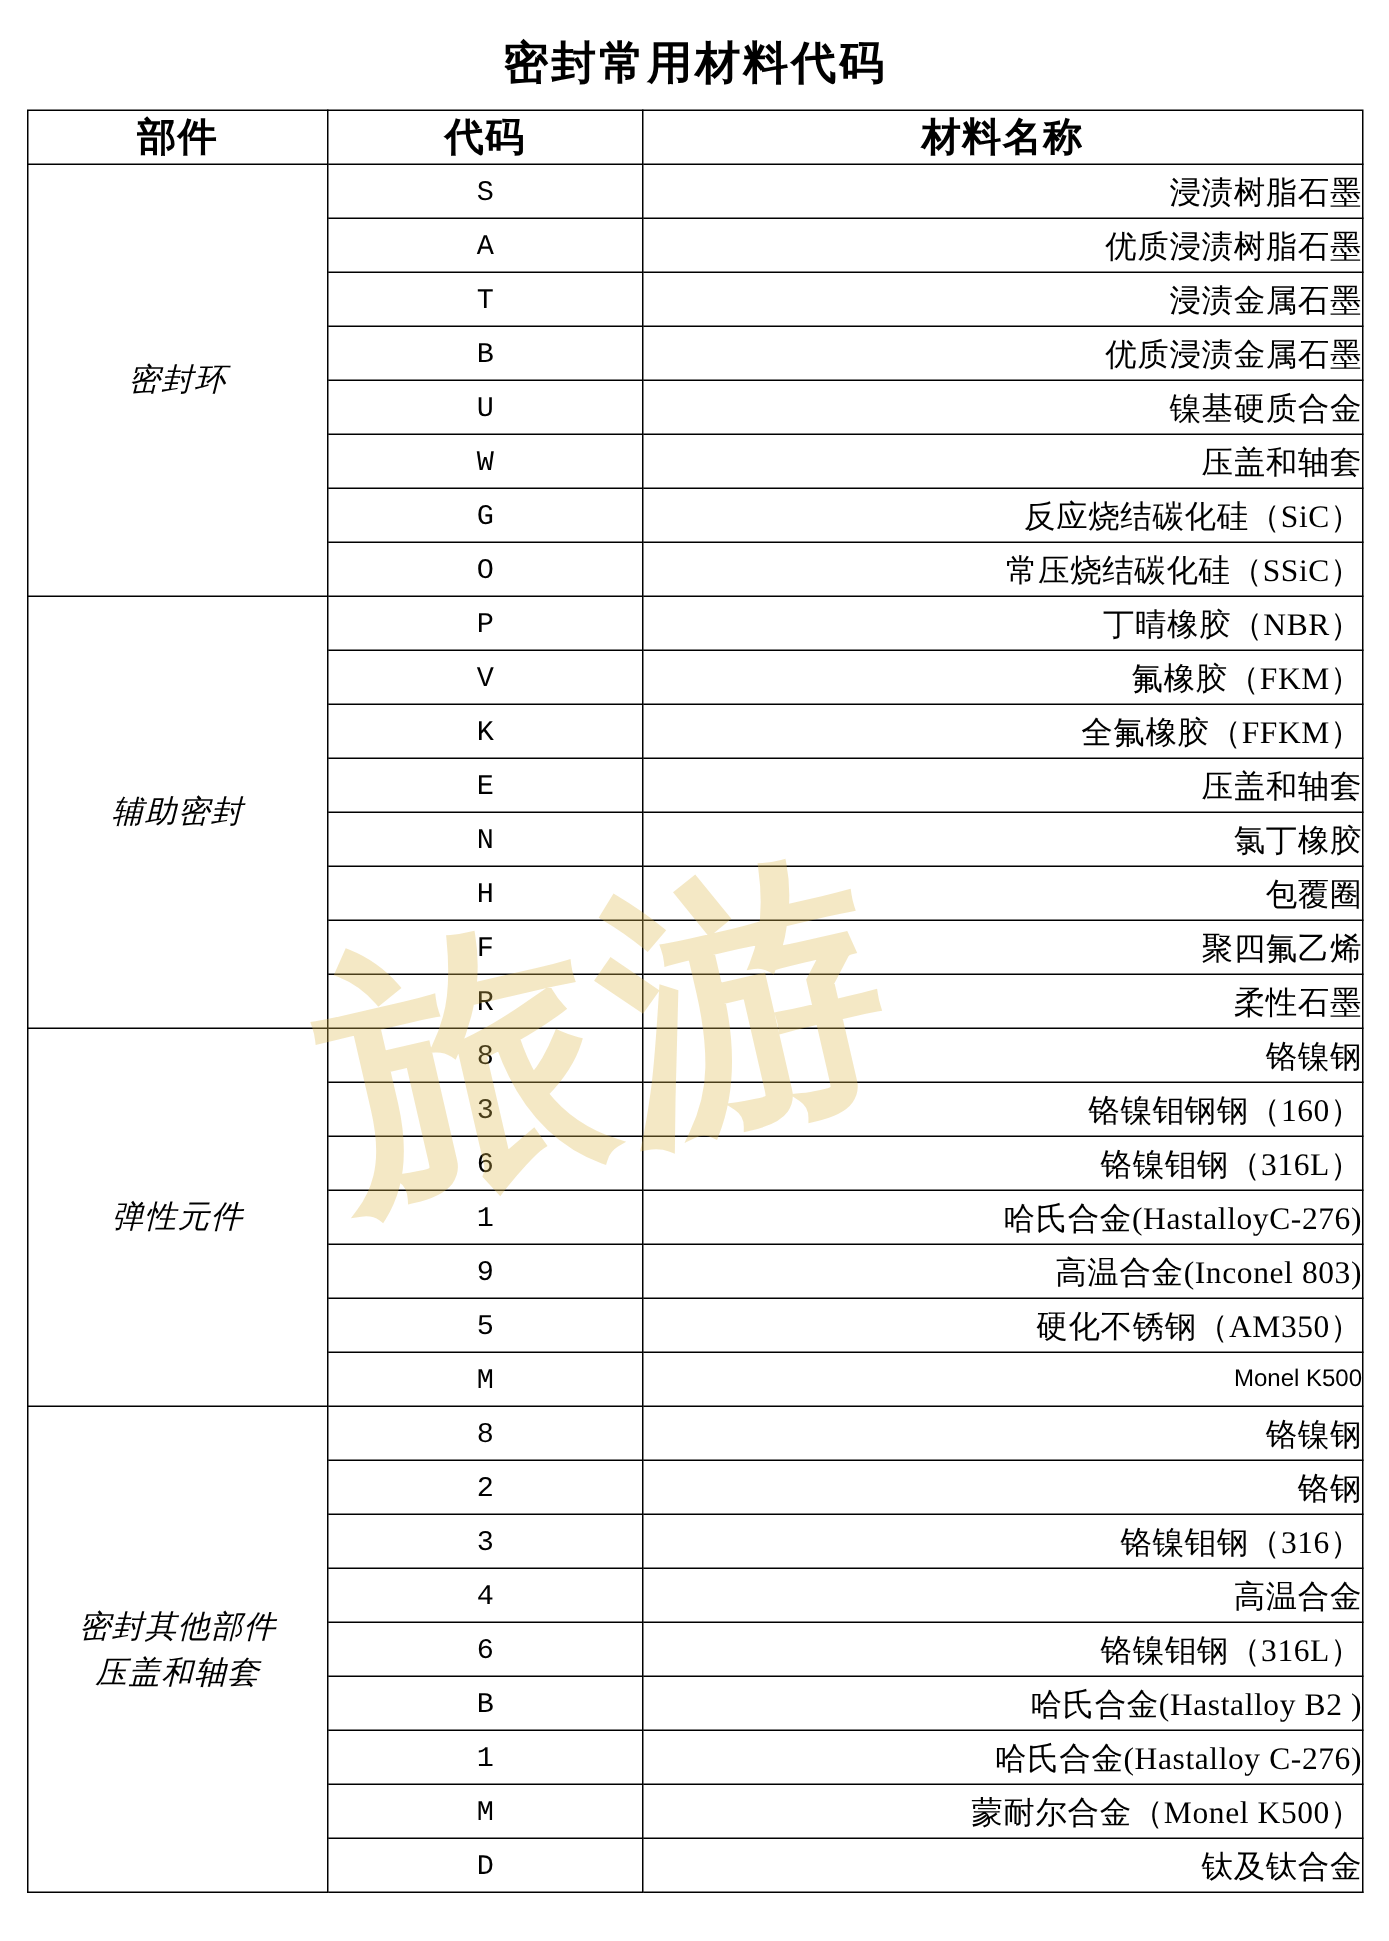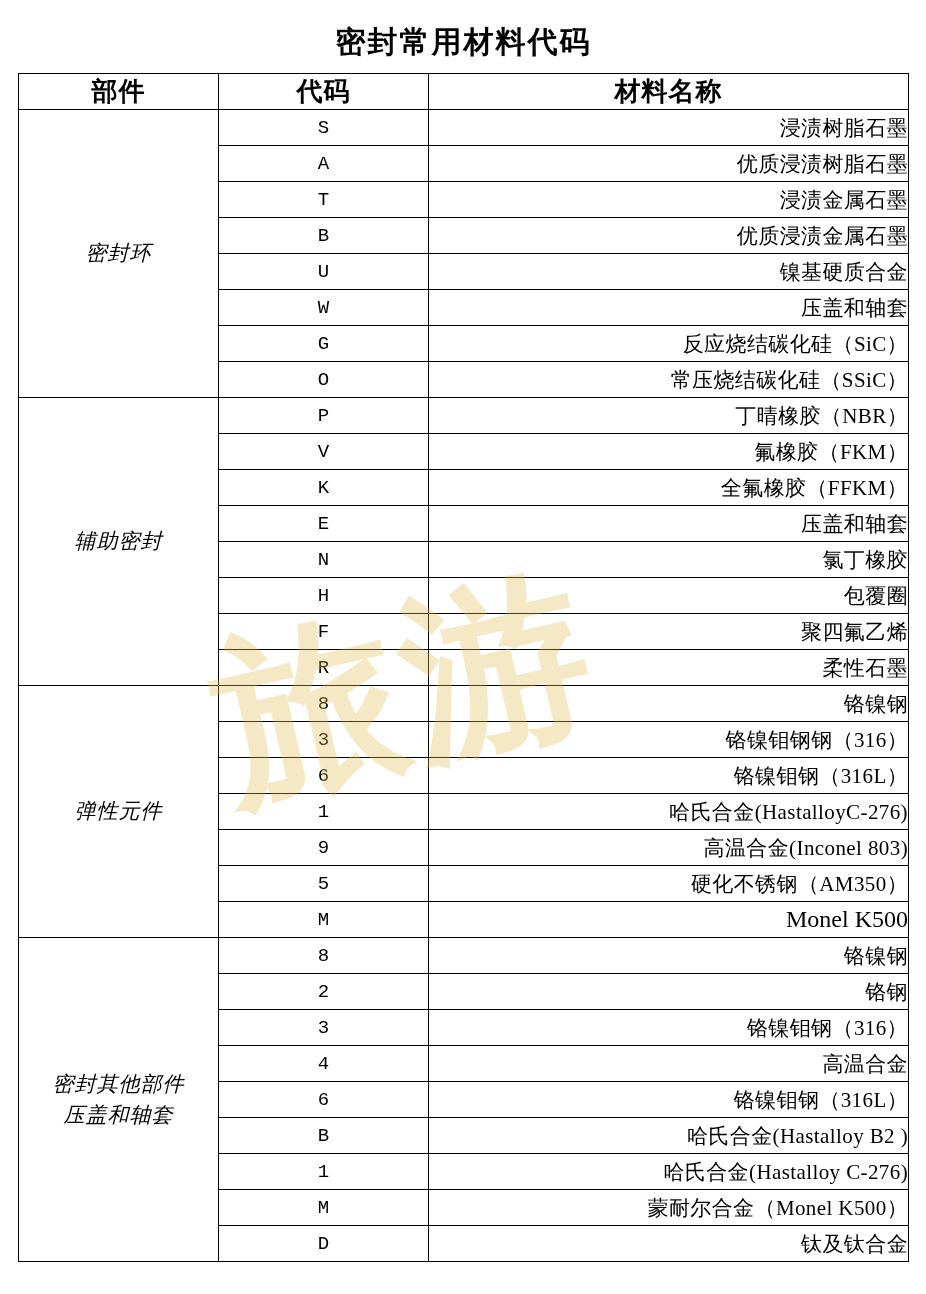--- a/index.html
+++ b/index.html
@@ -87,22 +87,22 @@
     font-family: "Liberation Mono", "DejaVu Sans Mono", monospace;
     height: 35px;
   }
   .mat {
     text-align: right;
     font-size: 21px;
     padding-left: 10px;
     letter-spacing: 0.4px;
   }
   .mat.mono {
-    font-family: Liberation Serif, serif;
-    font-size: 24px;
+    font-family: Liberation Sans, sans-serif;
+    font-size: 16px;
     letter-spacing: 0px;
   }
   col.c-part { width: 200px; }
   col.c-code { width: 210px; }
   col.c-name { width: 480px; }
 </style>
 </head>
 <body>
 
 <div class="page">
@@ -192,21 +192,21 @@
           <td class="code">R</td>
           <td class="mat">柔性石墨</td>
         </tr>
         <tr>
           <td class="grp" rowspan="7"><span>弹性元件</span></td>
           <td class="code">8</td>
           <td class="mat">铬镍钢</td>
         </tr>
         <tr>
           <td class="code">3</td>
-          <td class="mat">铬镍钼钢钢（316）</td>
+          <td class="mat">铬镍钼钢钢（160）</td>
         </tr>
         <tr>
           <td class="code">6</td>
           <td class="mat">铬镍钼钢（316L）</td>
         </tr>
         <tr>
           <td class="code">1</td>
           <td class="mat">哈氏合金(HastalloyC-276)</td>
         </tr>
         <tr>

